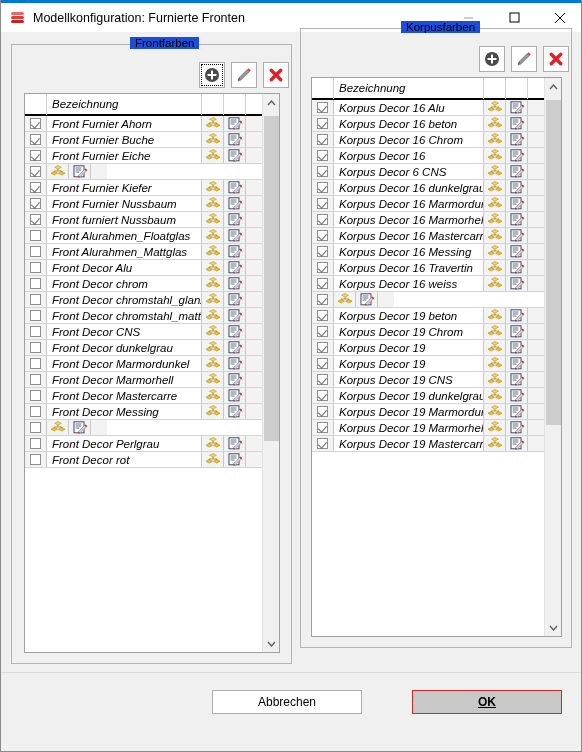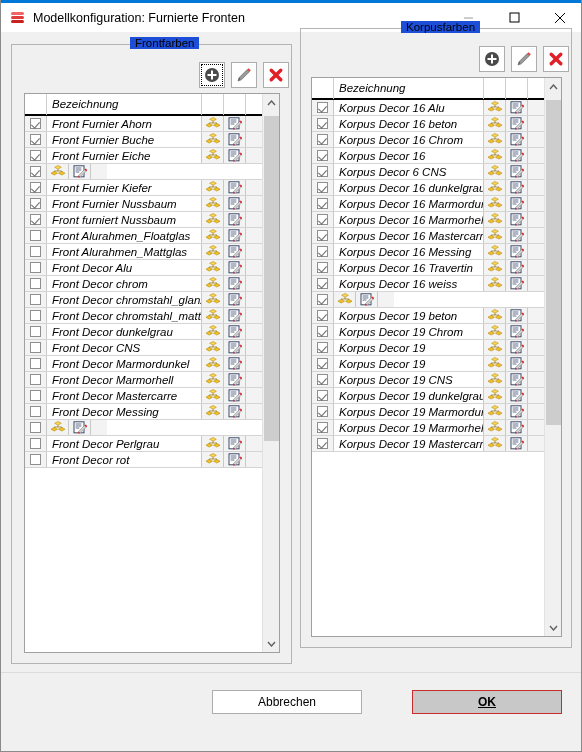--- a/index.html
+++ b/index.html
@@ -681,50 +681,50 @@
                   <polygon points="11.5,4.5 12.6,3.4 14.3,5.1 13.2,6.2" fill="#e01f27"></polygon>
                   <polygon points="5.5,10.5 5.1,12.6 7.2,12.2" fill="#e01f27"></polygon>
                 </svg>
               </div>
               <div class="cell-pad"></div>
             </div>
             <div class="row">
               <div class="cell-check">
                 <span class="cbox"></span>
               </div>
+              <div class="cell-name">Front Decor CNS</div>
+              <div class="cell-ic">
+                <svg width="14" height="13" viewBox="0 0 14 13">
+                  <polygon points="7,0.5 10.3,2.3 7,4.1 3.7,2.3" fill="#ffd84d" stroke="#b08b10" stroke-width="0.6"></polygon>
+                  <polygon points="3.2,6.4 6.5,8.2 3.2,10 -0.1,8.2" fill="#f5c021" stroke="#b08b10" stroke-width="0.6"></polygon>
+                  <polygon points="10.8,6.4 14.1,8.2 10.8,10 7.5,8.2" fill="#f5c021" stroke="#b08b10" stroke-width="0.6"></polygon>
+                  <line x1="7" y1="4.1" x2="7" y2="6" stroke="#9a7b0c" stroke-width="0.8"></line>
+                  <line x1="3.2" y1="6" x2="10.8" y2="6" stroke="#9a7b0c" stroke-width="0.8"></line>
+                  <line x1="3.2" y1="6" x2="3.2" y2="6.6" stroke="#9a7b0c" stroke-width="0.8"></line>
+                  <line x1="10.8" y1="6" x2="10.8" y2="6.6" stroke="#9a7b0c" stroke-width="0.8"></line>
+                </svg>
+              </div>
+              <div class="cell-ic">
+                <svg width="14" height="13" viewBox="0 0 14 13">
+                  <rect x="1" y="0.8" width="10" height="11" fill="#ffffff" stroke="#3a4a6a" stroke-width="1"></rect>
+                  <line x1="2.6" y1="3" x2="8.4" y2="3" stroke="#3a4a6a" stroke-width="0.8"></line>
+                  <line x1="2.6" y1="5" x2="8.4" y2="5" stroke="#3a4a6a" stroke-width="0.8"></line>
+                  <line x1="2.6" y1="7" x2="6.4" y2="7" stroke="#3a4a6a" stroke-width="0.8"></line>
+                  <polygon points="5.5,10.5 11.5,4.5 13.2,6.2 7.2,12.2" fill="#cfcfcf" stroke="#7a7a7a" stroke-width="0.5"></polygon>
+                  <polygon points="11.5,4.5 12.6,3.4 14.3,5.1 13.2,6.2" fill="#e01f27"></polygon>
+                  <polygon points="5.5,10.5 5.1,12.6 7.2,12.2" fill="#e01f27"></polygon>
+                </svg>
+              </div>
+              <div class="cell-pad"></div>
+            </div>
+            <div class="row">
+              <div class="cell-check">
+                <span class="cbox"></span>
+              </div>
               <div class="cell-name">Front Decor dunkelgrau</div>
-              <div class="cell-ic">
-                <svg width="14" height="13" viewBox="0 0 14 13">
-                  <polygon points="7,0.5 10.3,2.3 7,4.1 3.7,2.3" fill="#ffd84d" stroke="#b08b10" stroke-width="0.6"></polygon>
-                  <polygon points="3.2,6.4 6.5,8.2 3.2,10 -0.1,8.2" fill="#f5c021" stroke="#b08b10" stroke-width="0.6"></polygon>
-                  <polygon points="10.8,6.4 14.1,8.2 10.8,10 7.5,8.2" fill="#f5c021" stroke="#b08b10" stroke-width="0.6"></polygon>
-                  <line x1="7" y1="4.1" x2="7" y2="6" stroke="#9a7b0c" stroke-width="0.8"></line>
-                  <line x1="3.2" y1="6" x2="10.8" y2="6" stroke="#9a7b0c" stroke-width="0.8"></line>
-                  <line x1="3.2" y1="6" x2="3.2" y2="6.6" stroke="#9a7b0c" stroke-width="0.8"></line>
-                  <line x1="10.8" y1="6" x2="10.8" y2="6.6" stroke="#9a7b0c" stroke-width="0.8"></line>
-                </svg>
-              </div>
-              <div class="cell-ic">
-                <svg width="14" height="13" viewBox="0 0 14 13">
-                  <rect x="1" y="0.8" width="10" height="11" fill="#ffffff" stroke="#3a4a6a" stroke-width="1"></rect>
-                  <line x1="2.6" y1="3" x2="8.4" y2="3" stroke="#3a4a6a" stroke-width="0.8"></line>
-                  <line x1="2.6" y1="5" x2="8.4" y2="5" stroke="#3a4a6a" stroke-width="0.8"></line>
-                  <line x1="2.6" y1="7" x2="6.4" y2="7" stroke="#3a4a6a" stroke-width="0.8"></line>
-                  <polygon points="5.5,10.5 11.5,4.5 13.2,6.2 7.2,12.2" fill="#cfcfcf" stroke="#7a7a7a" stroke-width="0.5"></polygon>
-                  <polygon points="11.5,4.5 12.6,3.4 14.3,5.1 13.2,6.2" fill="#e01f27"></polygon>
-                  <polygon points="5.5,10.5 5.1,12.6 7.2,12.2" fill="#e01f27"></polygon>
-                </svg>
-              </div>
-              <div class="cell-pad"></div>
-            </div>
-            <div class="row">
-              <div class="cell-check">
-                <span class="cbox"></span>
-              </div>
-              <div class="cell-name">Front Decor CNS</div>
               <div class="cell-ic">
                 <svg width="14" height="13" viewBox="0 0 14 13">
                   <polygon points="7,0.5 10.3,2.3 7,4.1 3.7,2.3" fill="#ffd84d" stroke="#b08b10" stroke-width="0.6"></polygon>
                   <polygon points="3.2,6.4 6.5,8.2 3.2,10 -0.1,8.2" fill="#f5c021" stroke="#b08b10" stroke-width="0.6"></polygon>
                   <polygon points="10.8,6.4 14.1,8.2 10.8,10 7.5,8.2" fill="#f5c021" stroke="#b08b10" stroke-width="0.6"></polygon>
                   <line x1="7" y1="4.1" x2="7" y2="6" stroke="#9a7b0c" stroke-width="0.8"></line>
                   <line x1="3.2" y1="6" x2="10.8" y2="6" stroke="#9a7b0c" stroke-width="0.8"></line>
                   <line x1="3.2" y1="6" x2="3.2" y2="6.6" stroke="#9a7b0c" stroke-width="0.8"></line>
                   <line x1="10.8" y1="6" x2="10.8" y2="6.6" stroke="#9a7b0c" stroke-width="0.8"></line>
                 </svg>

